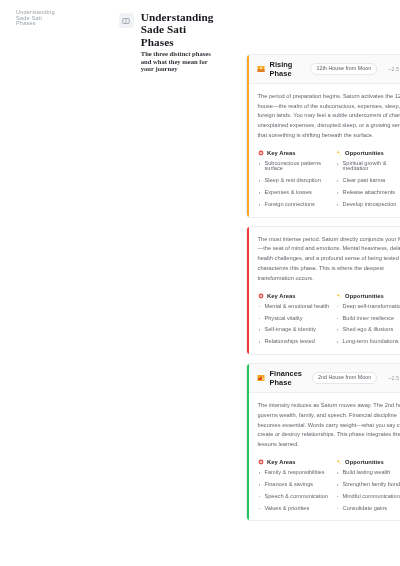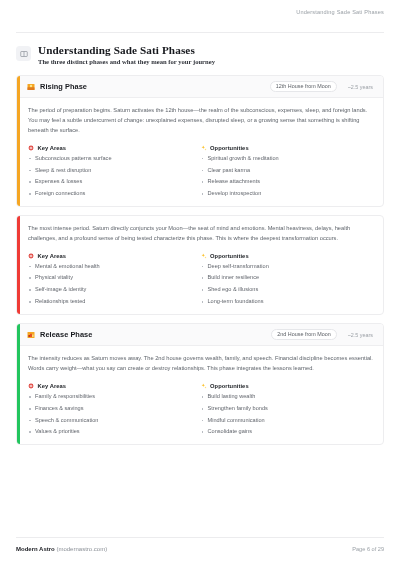--- a/index.html
+++ b/index.html
@@ -13,21 +13,21 @@
     font-family: "Liberation Sans", sans-serif;
     -webkit-font-smoothing: antialiased;
     overflow: hidden;
   }
   .page {
     position: relative;
     width: 400px;
     height: 566px;
     box-sizing: border-box;
     display: flex;
-    flex-direction: column;
+    flex-direction: row;
   }
 
   
   .run-head {
     height: 28px;
     padding: 10px 16px 0 16px;
     box-sizing: border-box;
     display: flex;
     justify-content: flex-end;
     align-items: flex-start;
@@ -343,21 +343,21 @@
       <div class="card-accent" style="background:#22c55e"></div>
       <div class="card-head">
         <span class="phase-emoji">
           <svg width="8" height="8" viewBox="0 0 16 16">
             <rect x="1" y="2" width="14" height="12" rx="1" fill="#f5a623"></rect>
             <rect x="3" y="8" width="2.6" height="4" fill="#b91c1c"></rect>
             <rect x="6.7" y="5.5" width="2.6" height="6.5" fill="#dc2626"></rect>
             <rect x="10.4" y="7" width="2.6" height="5" fill="#fde68a"></rect>
           </svg>
         </span>
-        <span class="phase-name">Release Phase</span>
+        <span class="phase-name">Finances Phase</span>
         <span class="head-spacer"></span>
         <span class="house-badge">2nd House from Moon</span>
         <span class="duration">~2.5 years</span>
       </div>
       <div class="card-body">
         <p class="desc">The intensity reduces as Saturn moves away. The 2nd house governs wealth, family, and speech. Financial discipline becomes essential. Words carry weight—what you say can create or destroy relationships. This phase integrates the lessons learned.</p>
         <div class="columns">
           <div class="col">
             <div class="col-head">
               <span class="col-icon">

